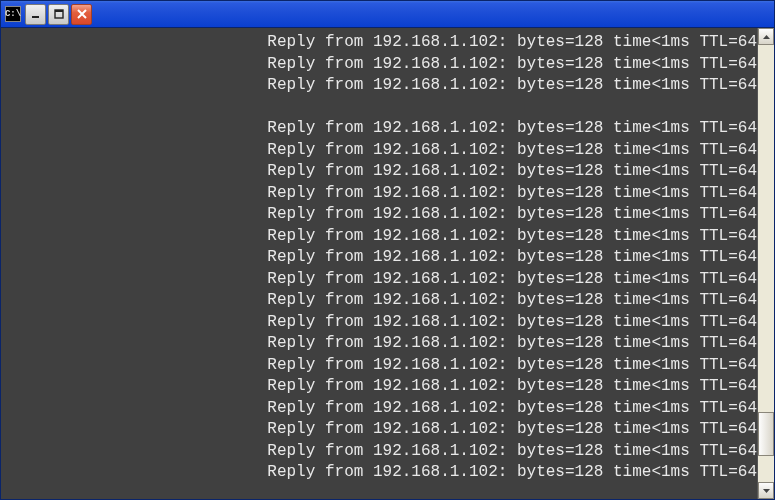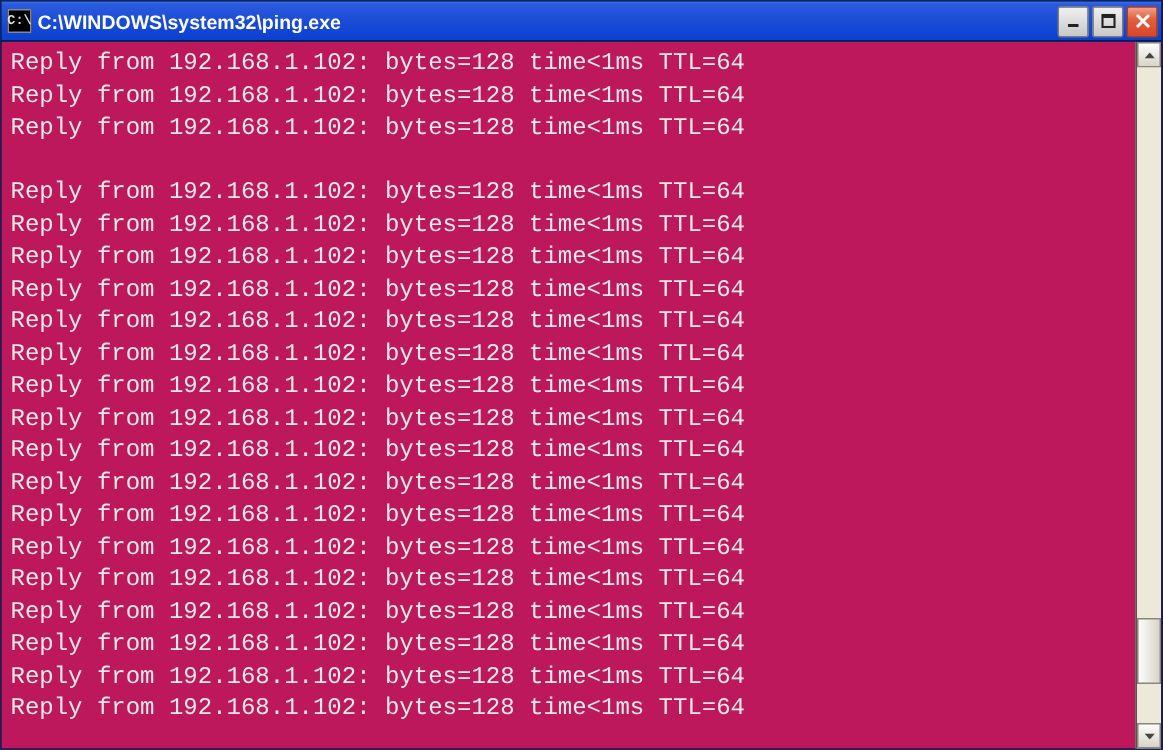--- a/index.html
+++ b/index.html
@@ -69,28 +69,29 @@
   .tb-btn svg { display: block; }
   .client {
     flex: 1;
     display: flex;
     background: #000;
     border-top: 1px solid #0a246a;
     min-height: 0;
   }
   .terminal {
     flex: 1;
-    background: #be185d;
+    background: #404040;
     color: #e8e8e8;
     font-family: "NSimSun", "SimSun", "Courier New", monospace;
     font-size: 16px;
     line-height: 21.5px;
     padding: 4px 0 4px 6px;
     white-space: pre;
     overflow: hidden;
+    text-align: right;
   }
   .terminal .line { white-space: pre; }
   .scrollbar {
     width: 17px;
     background: #ece9d8;
     border-left: 1px solid #555;
     display: flex;
     flex-direction: column;
   }
   .sb-btn {
@@ -113,21 +114,20 @@
     background: linear-gradient(to right, #fdfdfd, #d8d4c8);
     border: 1px solid #8a867a;
   }
 </style>
 </head>
 <body>
 
 <div class="window">
   <div class="titlebar">
     <span class="appicon">C:\</span>
-    <span class="title">C:\WINDOWS\system32\ping.exe</span>
     <div class="controls">
       <div class="tb-btn">
         <svg width="10" height="10" viewBox="0 0 10 10">
           <rect x="1" y="7" width="7" height="2" fill="#222"></rect>
         </svg>
       </div>
       <div class="tb-btn">
         <svg width="10" height="10" viewBox="0 0 10 10">
           <rect x="1" y="1" width="8" height="8" fill="none" stroke="#222" stroke-width="1.4"></rect>
           <rect x="1" y="1" width="8" height="2" fill="#222"></rect>

